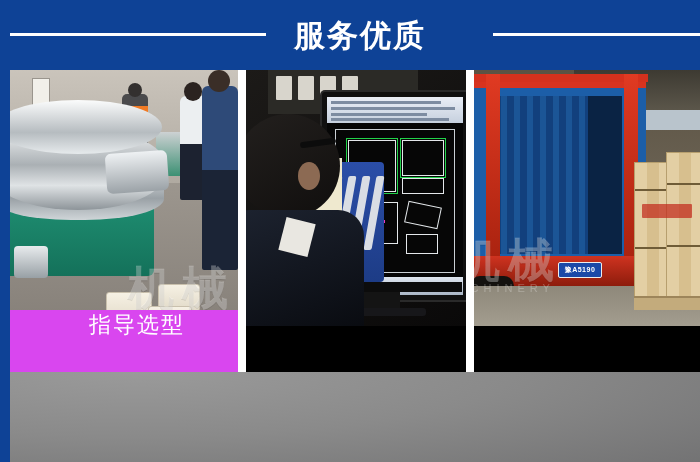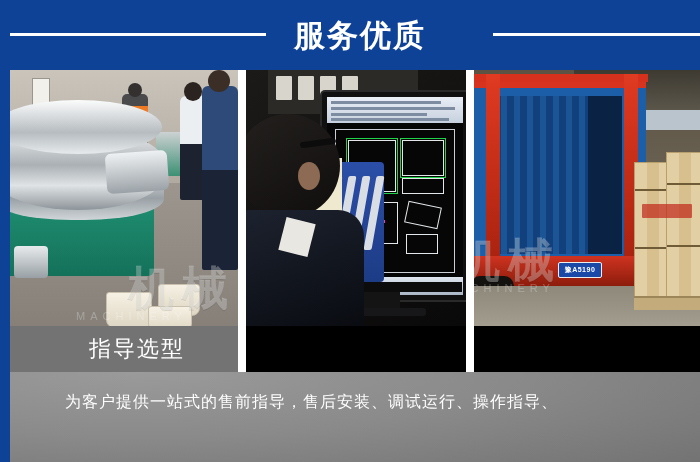--- a/index.html
+++ b/index.html
@@ -26,22 +26,22 @@
   .strip{position:absolute;left:0;top:70px;width:700px;height:302px;background:#ffffff;}
   .card{position:absolute;top:0;height:302px;overflow:hidden;background:#000;}
   .card-1{left:0;width:228px;}
   .card-2{left:236px;width:220px;}
   .card-3{left:464px;width:236px;}
 
   .photo{position:absolute;left:0;top:0;right:0;height:256px;overflow:hidden;}
 
   
   .caption{
-    position:absolute;left:0;bottom:0;width:100%;height:46px;background:#737373;
-    display:flex;align-items:center;justify-content:center;
+    position:absolute;left:0;bottom:0;width:100%;height:62px;background:#d946ef;
+    display:flex;align-items:flex-start;justify-content:center;
   }
   .caption span{
     color:#fff;font-size:22px;letter-spacing:2px;font-weight:500;
     font-family:"DejaVu Sans","Liberation Sans",sans-serif;
   }
   .card-1 .caption span{padding-left:26px;}
   .card-3 .caption span{padding-left:8px;}
 
   
   .p1{position:absolute;inset:0;background:
@@ -294,17 +294,16 @@
           <div class="wm-cn" style="left:-20px;top:160px">机械</div>
           <div class="wm-en" style="left:-30px;top:212px">MACHINERY</div>
         </div>
       </div>
     </div>
 
   </div>
 
   <div class="footer">
     <div class="ftext">
-      <span class="fline">为客户提供一站式的售前指导，售后安装、调试运行、操作指导、</span>
     </div>
   </div>
 
 </div>
 
 </body></html>

